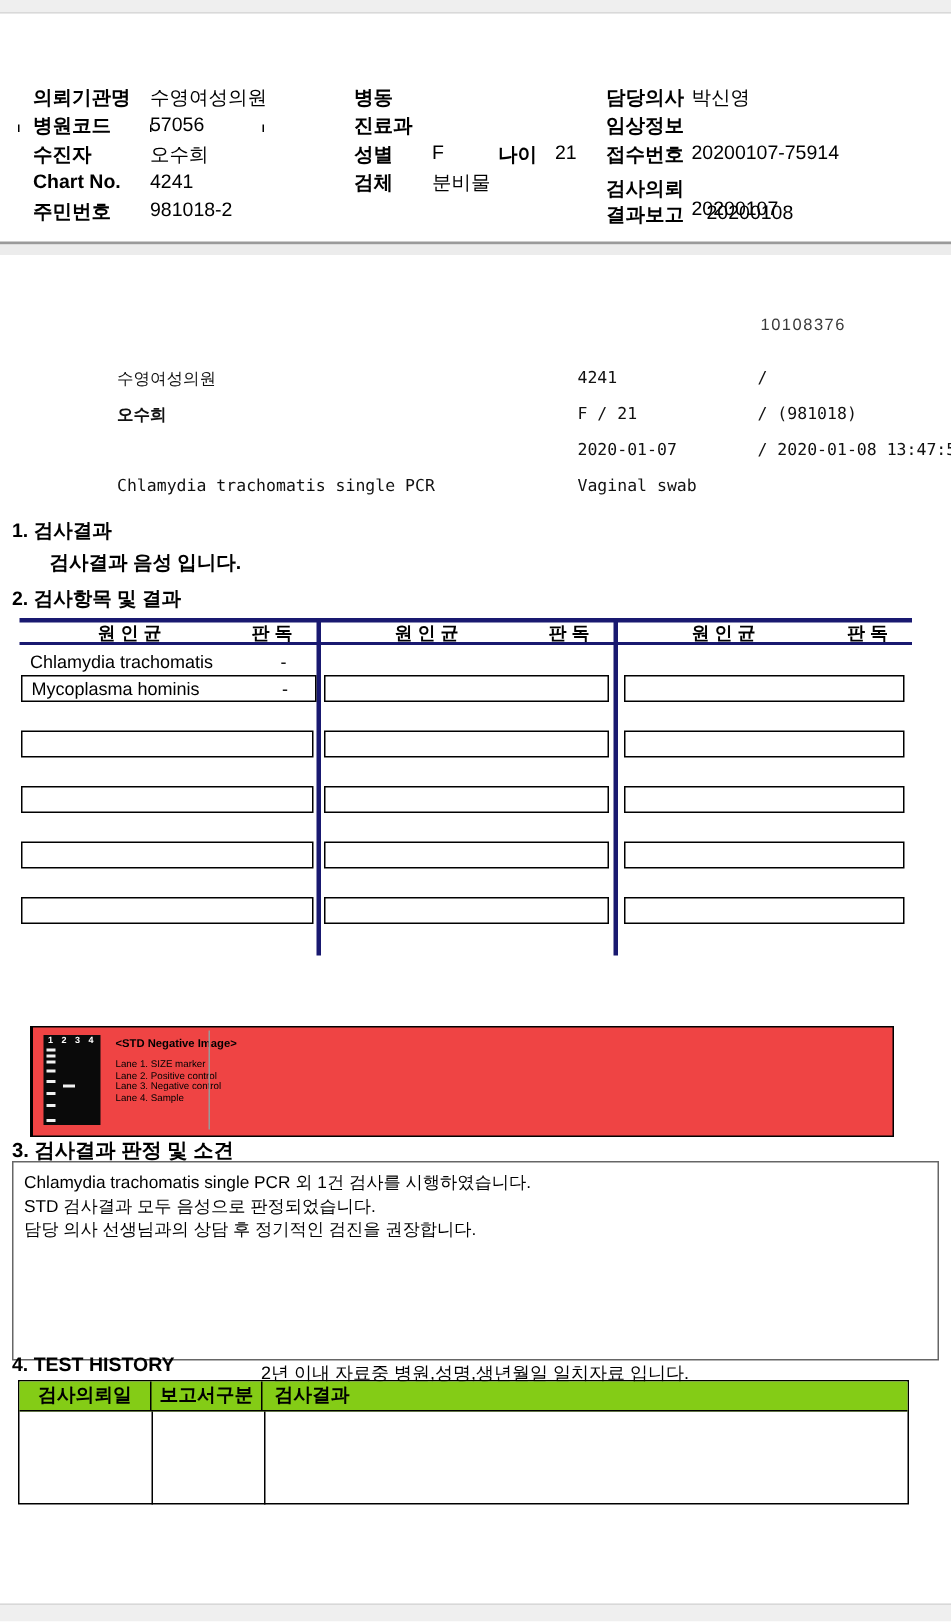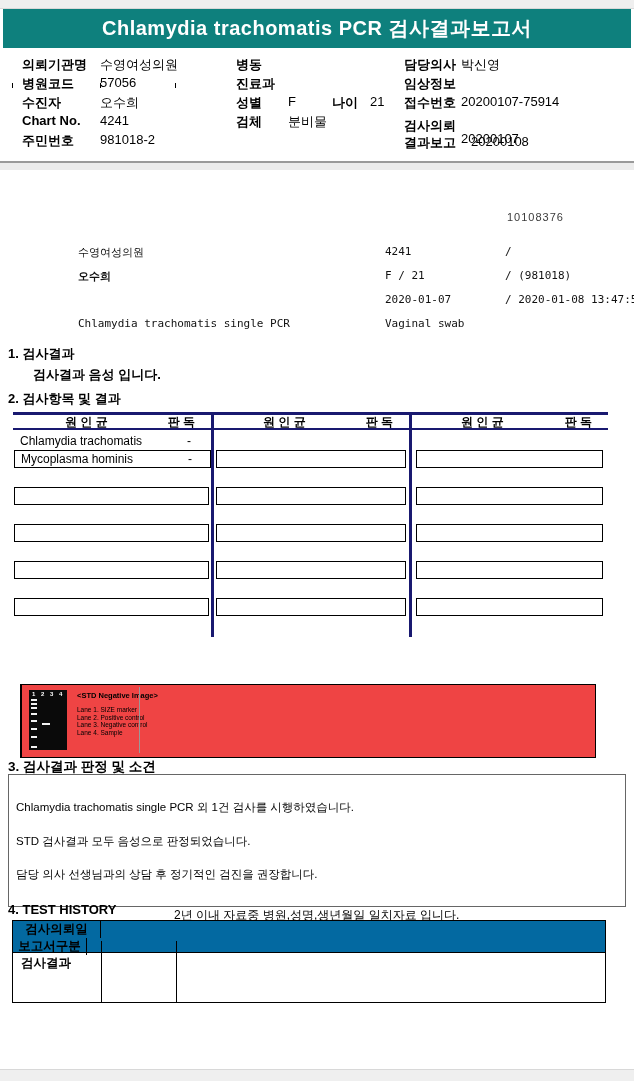--- a/index.html
+++ b/index.html
@@ -30,41 +30,40 @@
   
   .gel-box{left:20px;top:684px;width:573px;height:72px;border:1px solid #000;border-left:2px solid #000;background:#ef4444;}
   .gel-img{position:absolute;left:7px;top:5px;width:38px;height:60px;background:#0a0a0a;}
   .lane-num{position:absolute;top:1px;color:#fff;font-size:6px;font-weight:bold;}
   .band{position:absolute;left:2px;width:6px;height:2px;background:#f2f2f2;}
   .gel-caption-title{position:absolute;left:55px;top:6px;font-size:7.5px;font-weight:bold;white-space:nowrap;}
   .gel-lane-line{font-size:6.5px;line-height:7.5px;white-space:nowrap;}
   .gel-divider{position:absolute;left:117px;top:2px;width:1px;height:66px;background:#999;}
   
   .s3-box{left:8px;top:774px;width:616px;height:131px;border:1px solid #666;background:#fff;}
-  .s3-line{position:relative;margin:18px 0 0 7px;font-size:11.5px;line-height:15.5px;white-space:nowrap;}
+  .s3-line{position:relative;margin:0 0 0 7px;font-size:11.5px;line-height:15.5px;white-space:nowrap;}
   
   .s4-note{left:174px;top:907px;font-size:12px;white-space:nowrap;}
   .hist-table{left:12px;top:920px;width:594px;height:83px;border:1px solid #000;box-sizing:border-box;}
-  .hist-head{position:absolute;left:0;top:0;width:100%;height:32px;background:#0369a1;
-             border-bottom:1px solid #000;box-sizing:border-box;display:flex;flex-direction:column;}
+  .hist-head{position:absolute;left:0;top:0;width:100%;height:20px;background:#84cc16;
+             border-bottom:1px solid #000;box-sizing:border-box;display:flex;}
   .hist-cell{box-sizing:border-box;border-right:1px solid #000;font-size:12.5px;font-weight:bold;
              display:flex;align-items:center;justify-content:center;white-space:nowrap;}
   .hist-cell:last-child{border-right:none;justify-content:flex-start;padding-left:8px;}
   .hist-col-line{position:absolute;top:20px;width:1px;height:62px;background:#000;}
   .hist-tick{position:absolute;top:83px;width:1px;height:5px;background:#000;}
   .bottom-strip{left:0;top:1069px;width:634px;height:12px;background:#efefef;border-top:1px solid #d8d8d8;}
 </style>
 </head>
 <body>
 
 <div class="screen">
 
   <div class="abs top-strip"></div>
 
-  <div class="abs title-bar">Chlamydia trachomatis PCR 검사결과보고서</div>
 
   <div>
     <span class="abs lbl" style="left:22px;top:56px">의뢰기관명</span>
     <span class="abs val" style="left:100px;top:56px">수영여성의원</span>
     <span class="abs lbl" style="left:22px;top:75px">병원코드</span>
     <span class="abs val" style="left:100px;top:75px">57056</span>
     <span class="abs lbl" style="left:22px;top:94px">수진자</span>
     <span class="abs val" style="left:100px;top:94px">오수희</span>
     <span class="abs lbl" style="left:22px;top:113px">Chart No.</span>
     <span class="abs val" style="left:100px;top:113px">4241</span>

